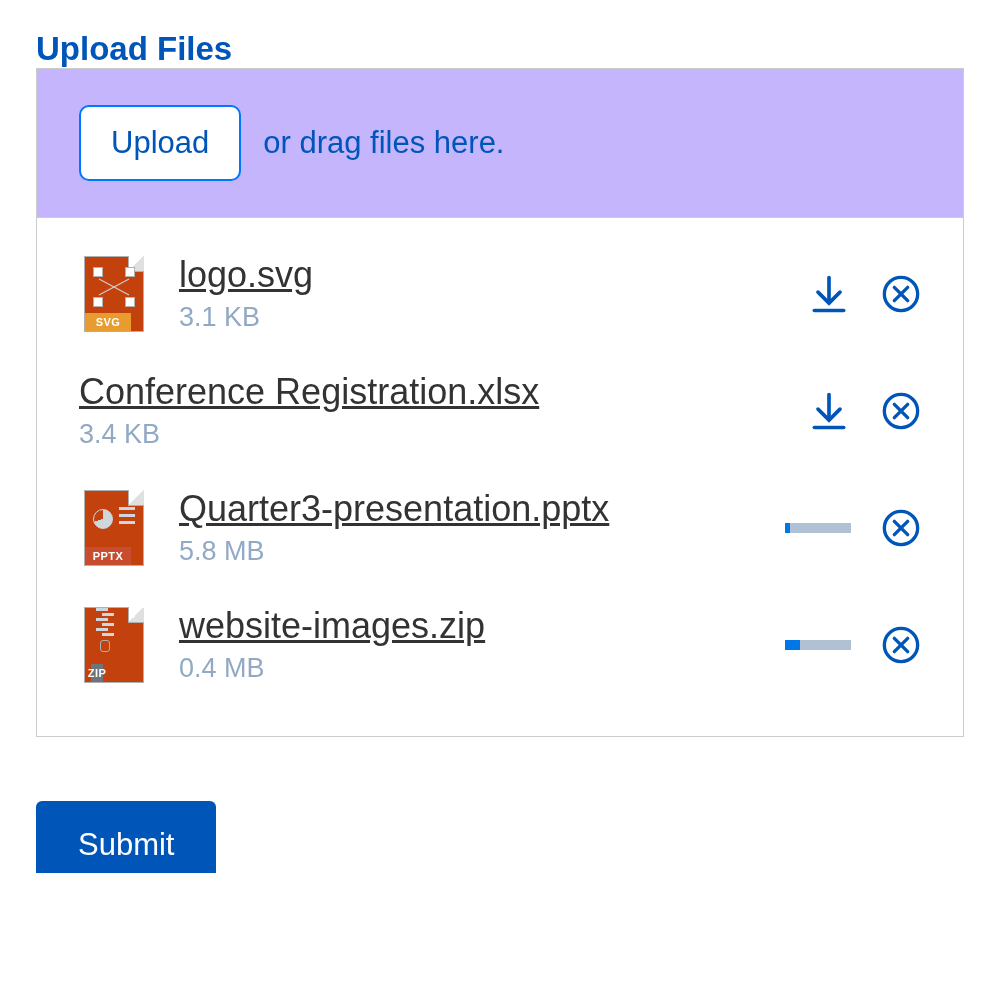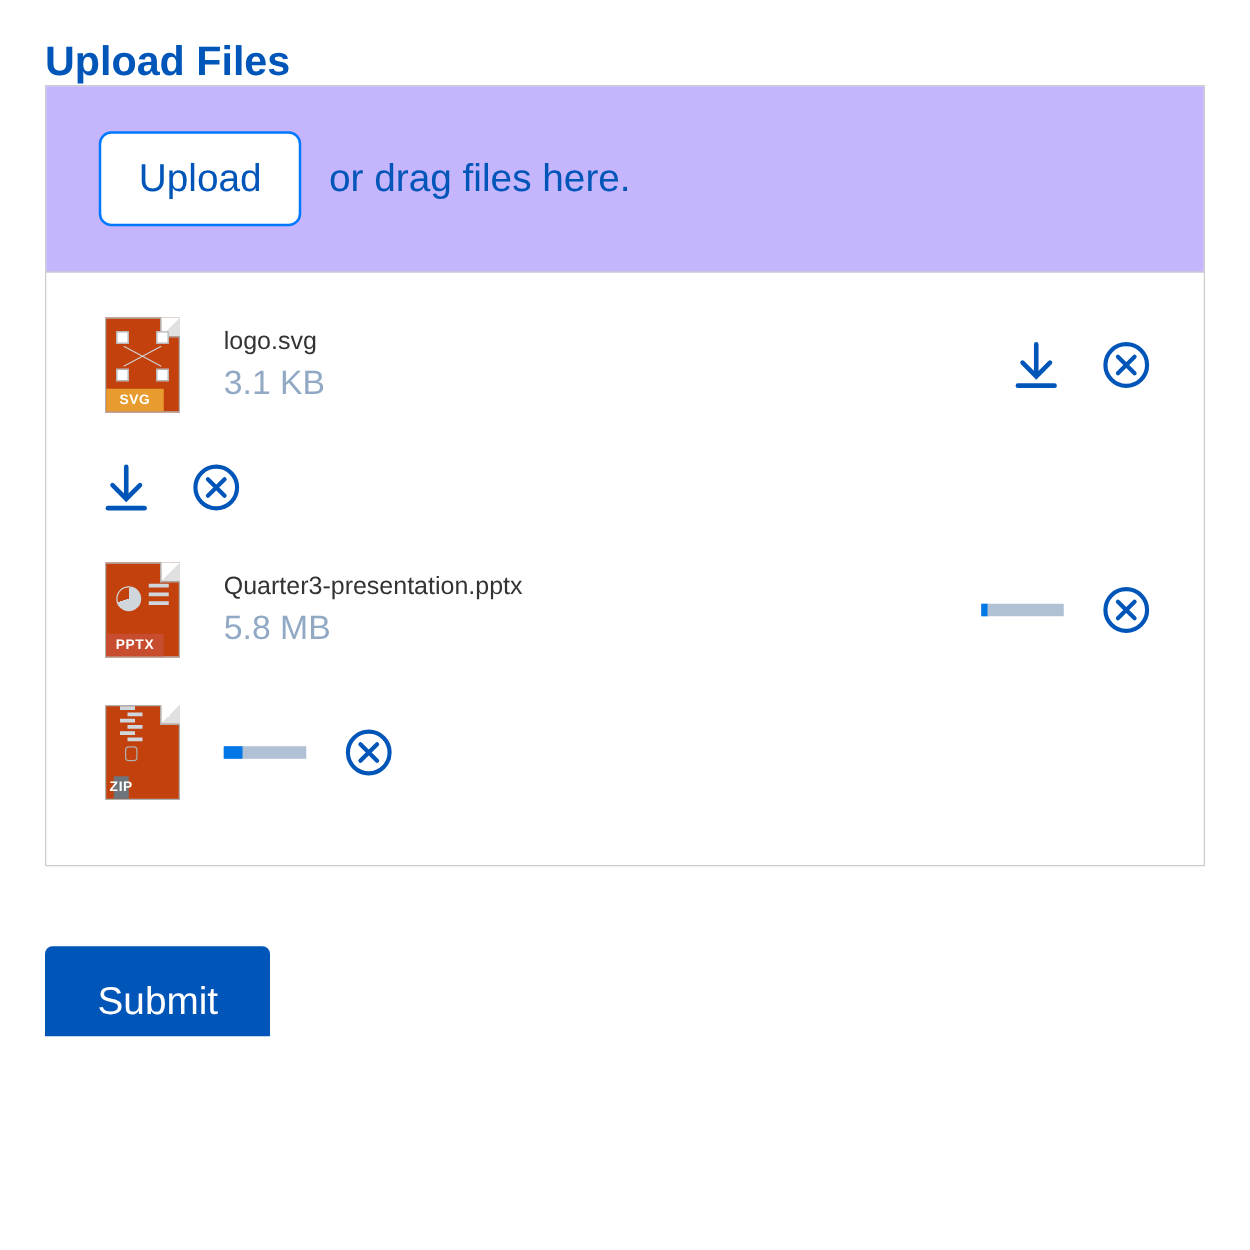--- a/index.html
+++ b/index.html
@@ -53,22 +53,23 @@
     .file-icon-wrap {
       width: 70px;
       display: flex;
       justify-content: center;
     }
     .file-info {
       flex: 1;
       min-width: 0;
     }
     .file-name {
-      font-size: 20px;
+      font-size: 36px;
       color: #333333;
+      text-decoration: underline;
       display: inline-block;
       margin-bottom: 6px;
       cursor: pointer;
     }
     .file-size {
       font-size: 27px;
       color: #91a9c4;
     }
     .file-actions {
       display: flex;
@@ -264,20 +265,24 @@
         <button class="action-btn close-icon">
           <svg width="40" height="40" viewBox="0 0 24 24" fill="none" stroke="#0055b8" stroke-width="2" stroke-linecap="round">
               <circle cx="12" cy="12" r="10"></circle>
               <path d="M8 8l8 8M16 8l-8 8"></path>
             </svg>
         </button>
       </div>
     </div>
 
     <div class="file-row">
+      <div class="file-info">
+        <a class="file-name">Conference Registration.xlsx</a>
+        <div class="file-size">3.4 KB</div>
+      </div>
       <div class="file-actions">
         <button class="action-btn download-icon">
           <svg width="44" height="44" viewBox="0 0 24 24" fill="none" stroke="#0055b8" stroke-width="2" stroke-linecap="round">
               <path d="M12 3v12"></path>
               <path d="M6 11l6 6 6-6"></path>
               <path d="M4 21h16"></path>
             </svg>
         </button>
         <button class="action-btn close-icon">
           <svg width="40" height="40" viewBox="0 0 24 24" fill="none" stroke="#0055b8" stroke-width="2" stroke-linecap="round">
@@ -335,20 +340,24 @@
                   <span></span>
                   <span></span>
                   <span></span>
                   <div class="pull"></div>
                 </div>
               </div>
               <div class="label">ZIP</div>
             </div>
           </div>
       </div>
+      <div class="file-info">
+        <a class="file-name">website-images.zip</a>
+        <div class="file-size">0.4 MB</div>
+      </div>
       <div class="file-actions">
         <div class="progress-track">
           <div class="progress-fill" style="width:22%"></div>
         </div>
         <button class="action-btn close-icon">
           <svg width="40" height="40" viewBox="0 0 24 24" fill="none" stroke="#0055b8" stroke-width="2" stroke-linecap="round">
               <circle cx="12" cy="12" r="10"></circle>
               <path d="M8 8l8 8M16 8l-8 8"></path>
             </svg>
         </button>

